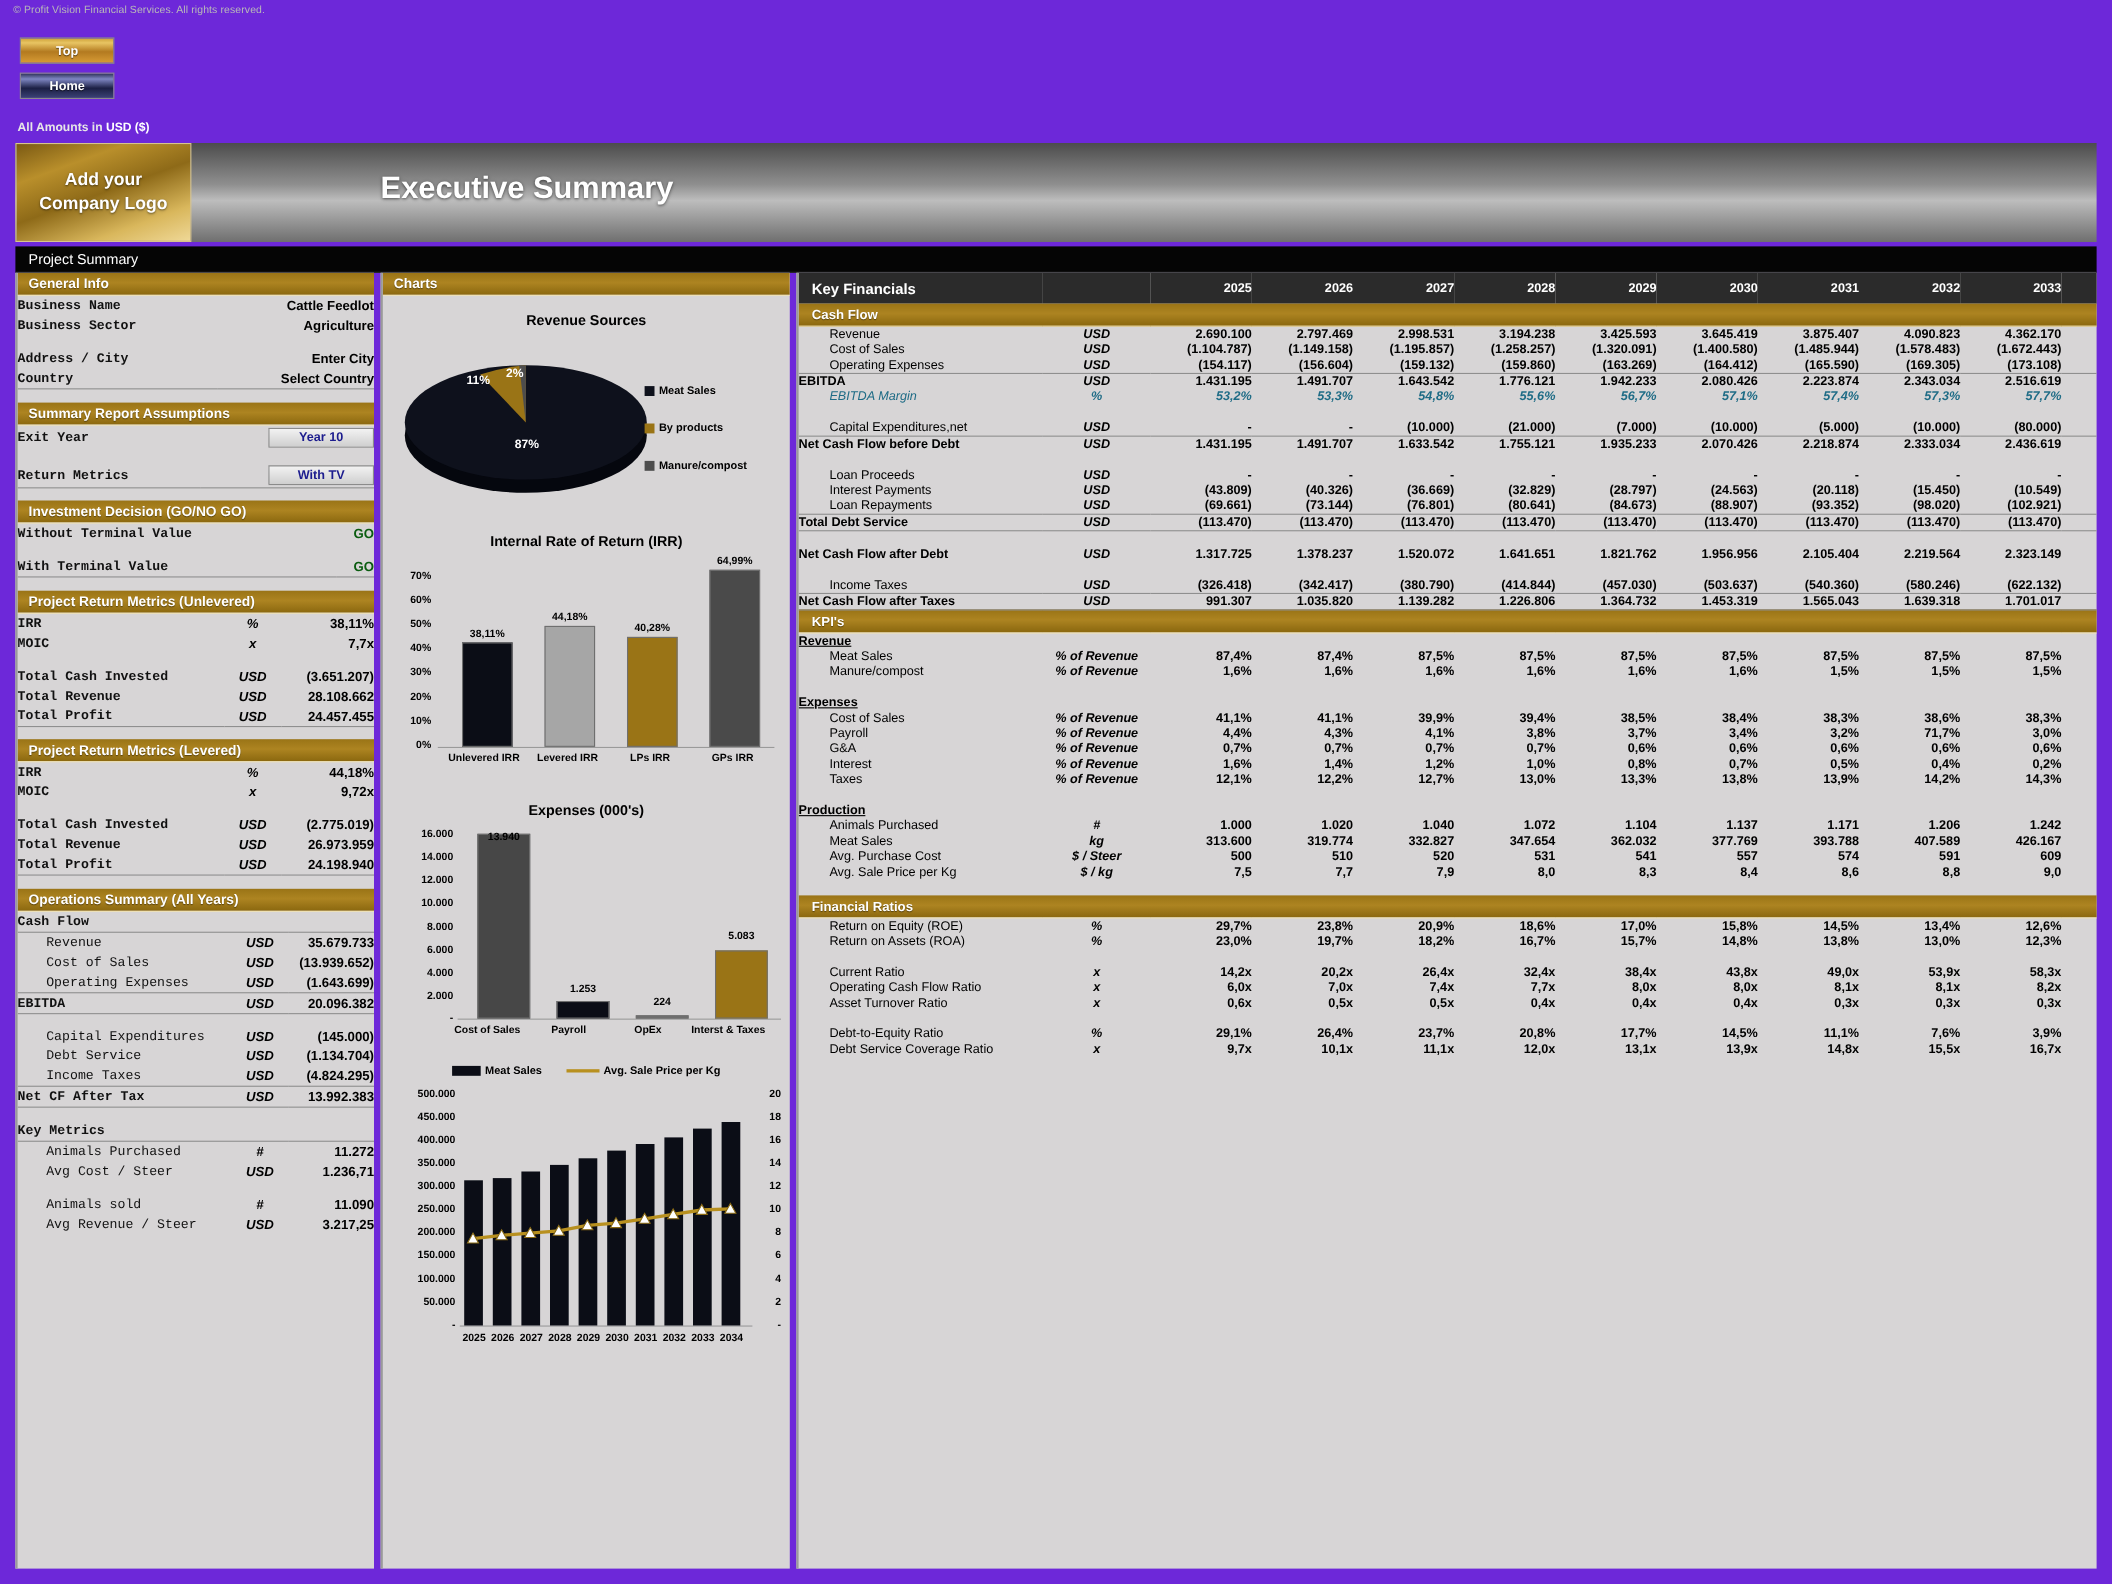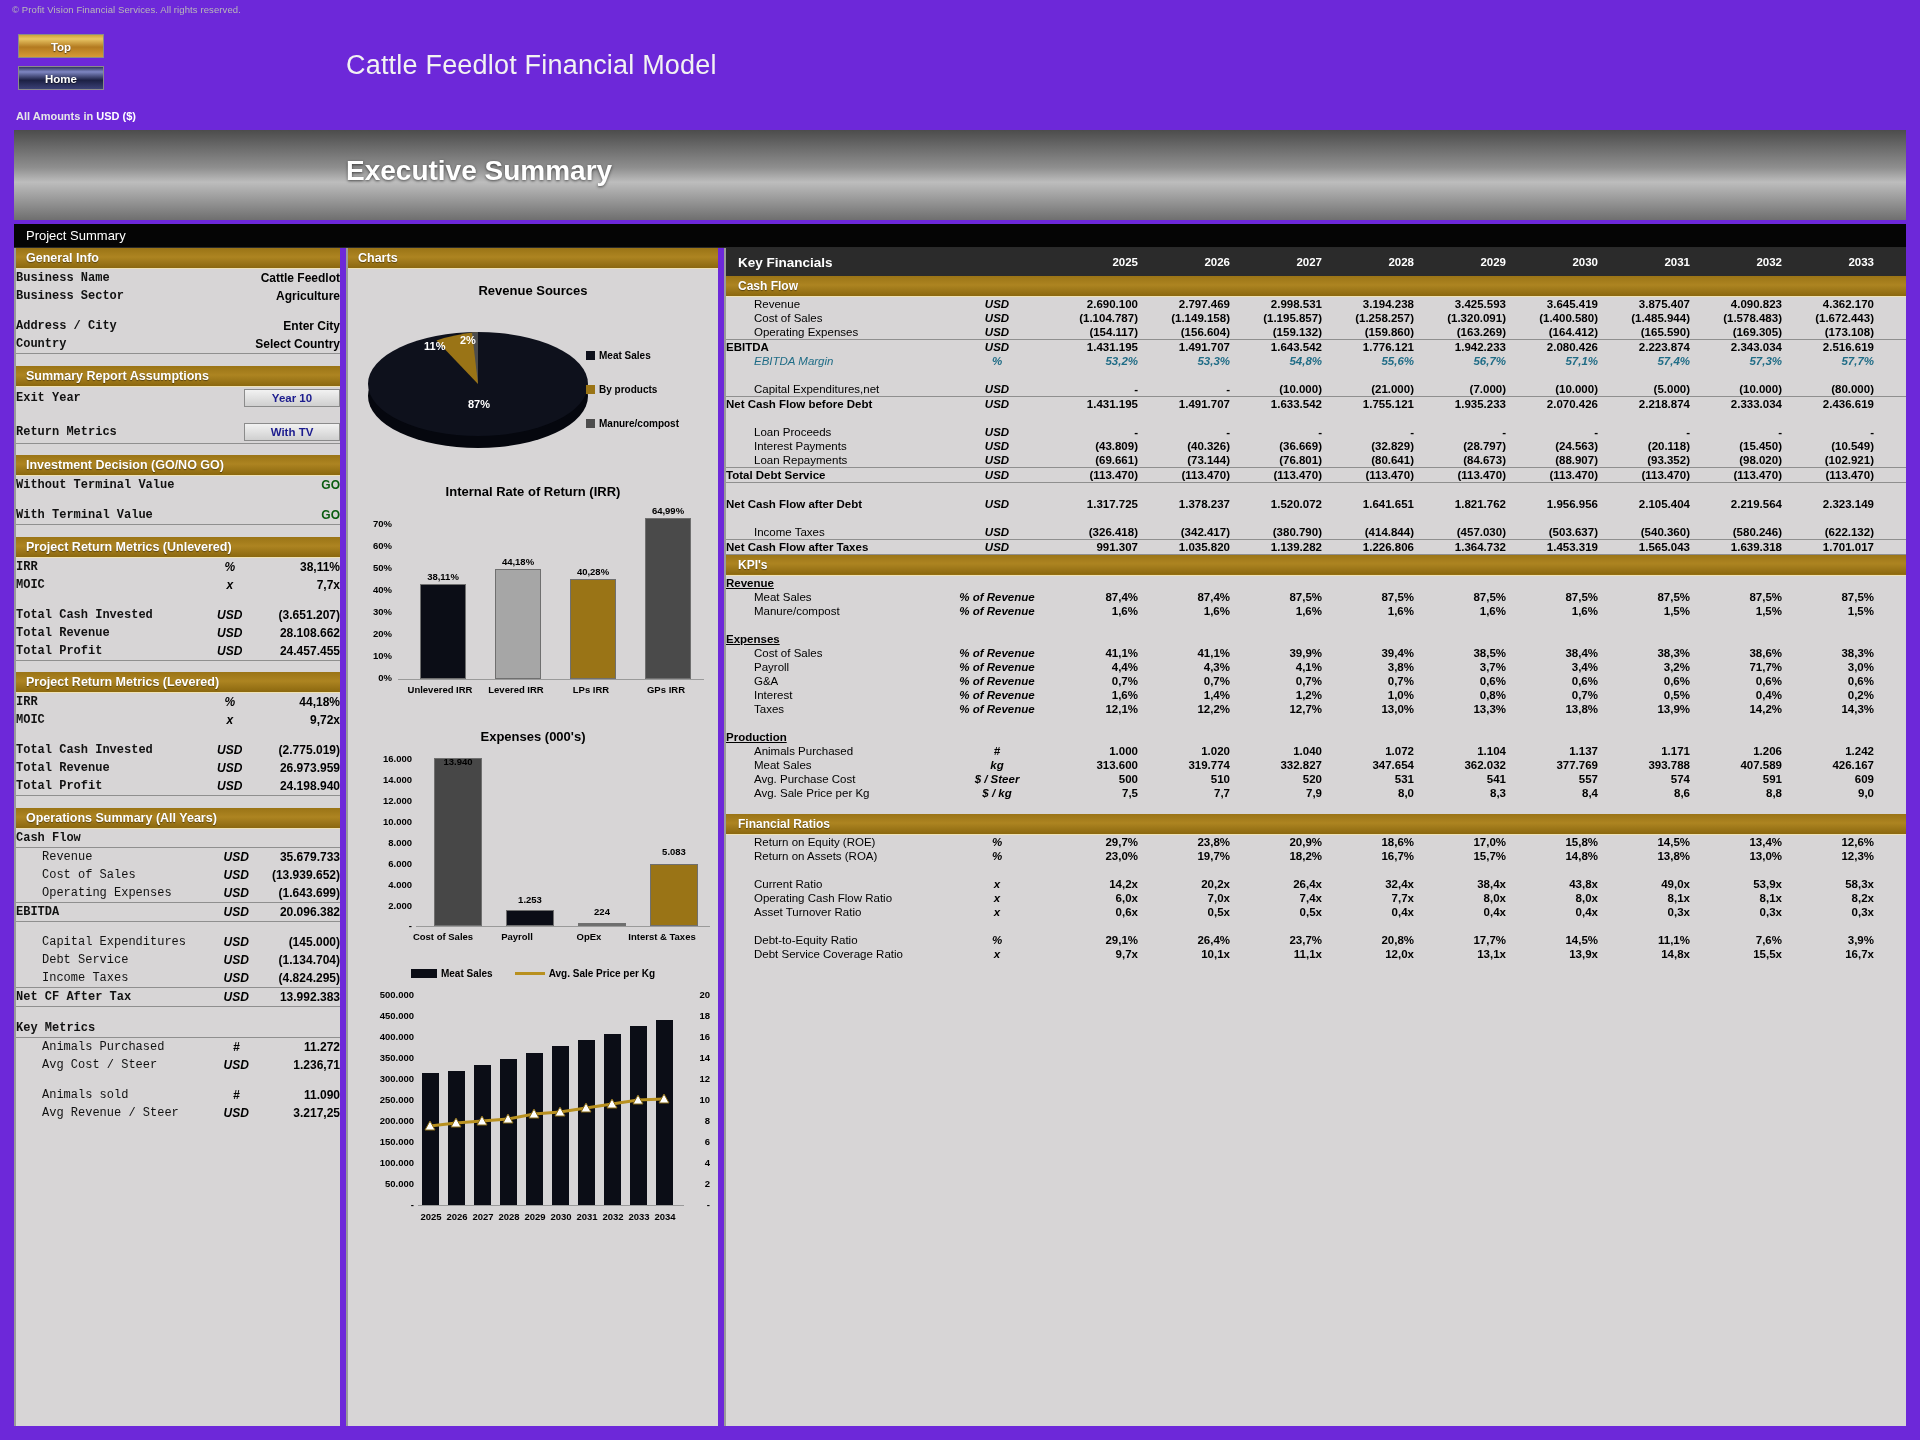--- a/index.html
+++ b/index.html
@@ -100,23 +100,26 @@
 
 <div class="page">
 
   <div class="copyright">© Profit Vision Financial Services. All rights reserved.</div>
   <div class="navbtn nav-top">Top</div>
   <div class="navbtn nav-home">Home</div>
   <div class="amounts">
     <span>All Amounts in</span>
     <span class="cur">USD ($)</span>
   </div>
-  <div class="model-title">Cattle Feedlot Financial Model</div>
 
   <div class="banner"></div>
+  <div class="logo-box">
+    <div>Add your</div>
+    <div>Company Logo</div>
+  </div>
   <div class="banner-title">Executive Summary</div>
 
   <div class="sheet-bar">
     <span>Project Summary</span>
   </div>
 
   <div class="col-left clip">
 
     <div class="gold-hdr">General Info</div>
     <table class="kv">

